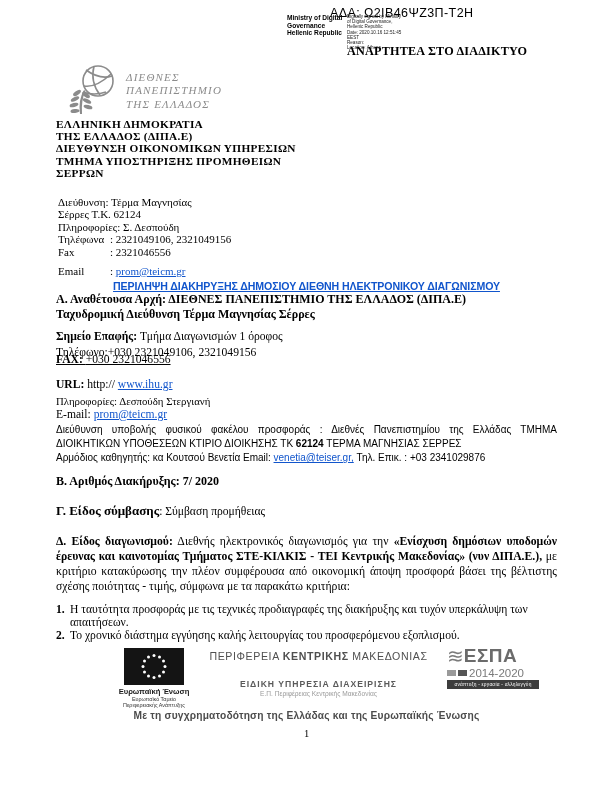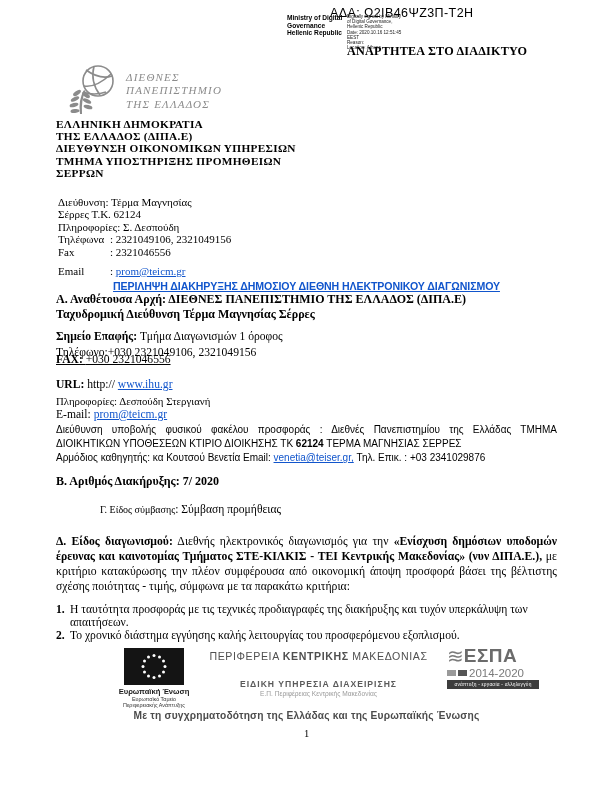--- a/index.html
+++ b/index.html
@@ -54,21 +54,21 @@
   .l-fax { top: 61px; text-decoration: underline; }
   .l-url { top: 86px; }
   .l-info { top: 103px; font-size: 10.8px; }
   .l-email { top: 116px; }
   .sans-block { font-family: "Liberation Sans", sans-serif; font-size: 10px; }
   .l-submission { top: 131px; white-space: normal !important; text-align: justify; line-height: 13.6px; }
   .l-professor { top: 160px; }
 
   .secB { top: 474px; left: 56px; font-weight: bold; font-size: 12px; }
   .secC { top: 503px; left: 56px; font-size: 11.6px; }
-  .secC .lbl { font-weight: normal; font-size: 10px; margin-left: 44px; }
+  .secC .lbl { font-weight: bold; font-size: 13px; }
 
   .secD { top: 534px; left: 56px; width: 501px; font-size: 11.7px; line-height: 15px; text-align: justify; }
 
   .criteria { top: 604px; left: 56px; width: 501px; font-size: 11.6px; line-height: 12.6px; }
   .crit-item { padding-left: 14px; position: relative; margin-bottom: 1px; }
   .crit-num { position: absolute; left: 0; font-weight: bold; }
 
   
   .eu-flag-wrap { top: 648px; left: 115px; width: 78px; text-align: center;
                   font-family: "Liberation Sans", sans-serif; }

